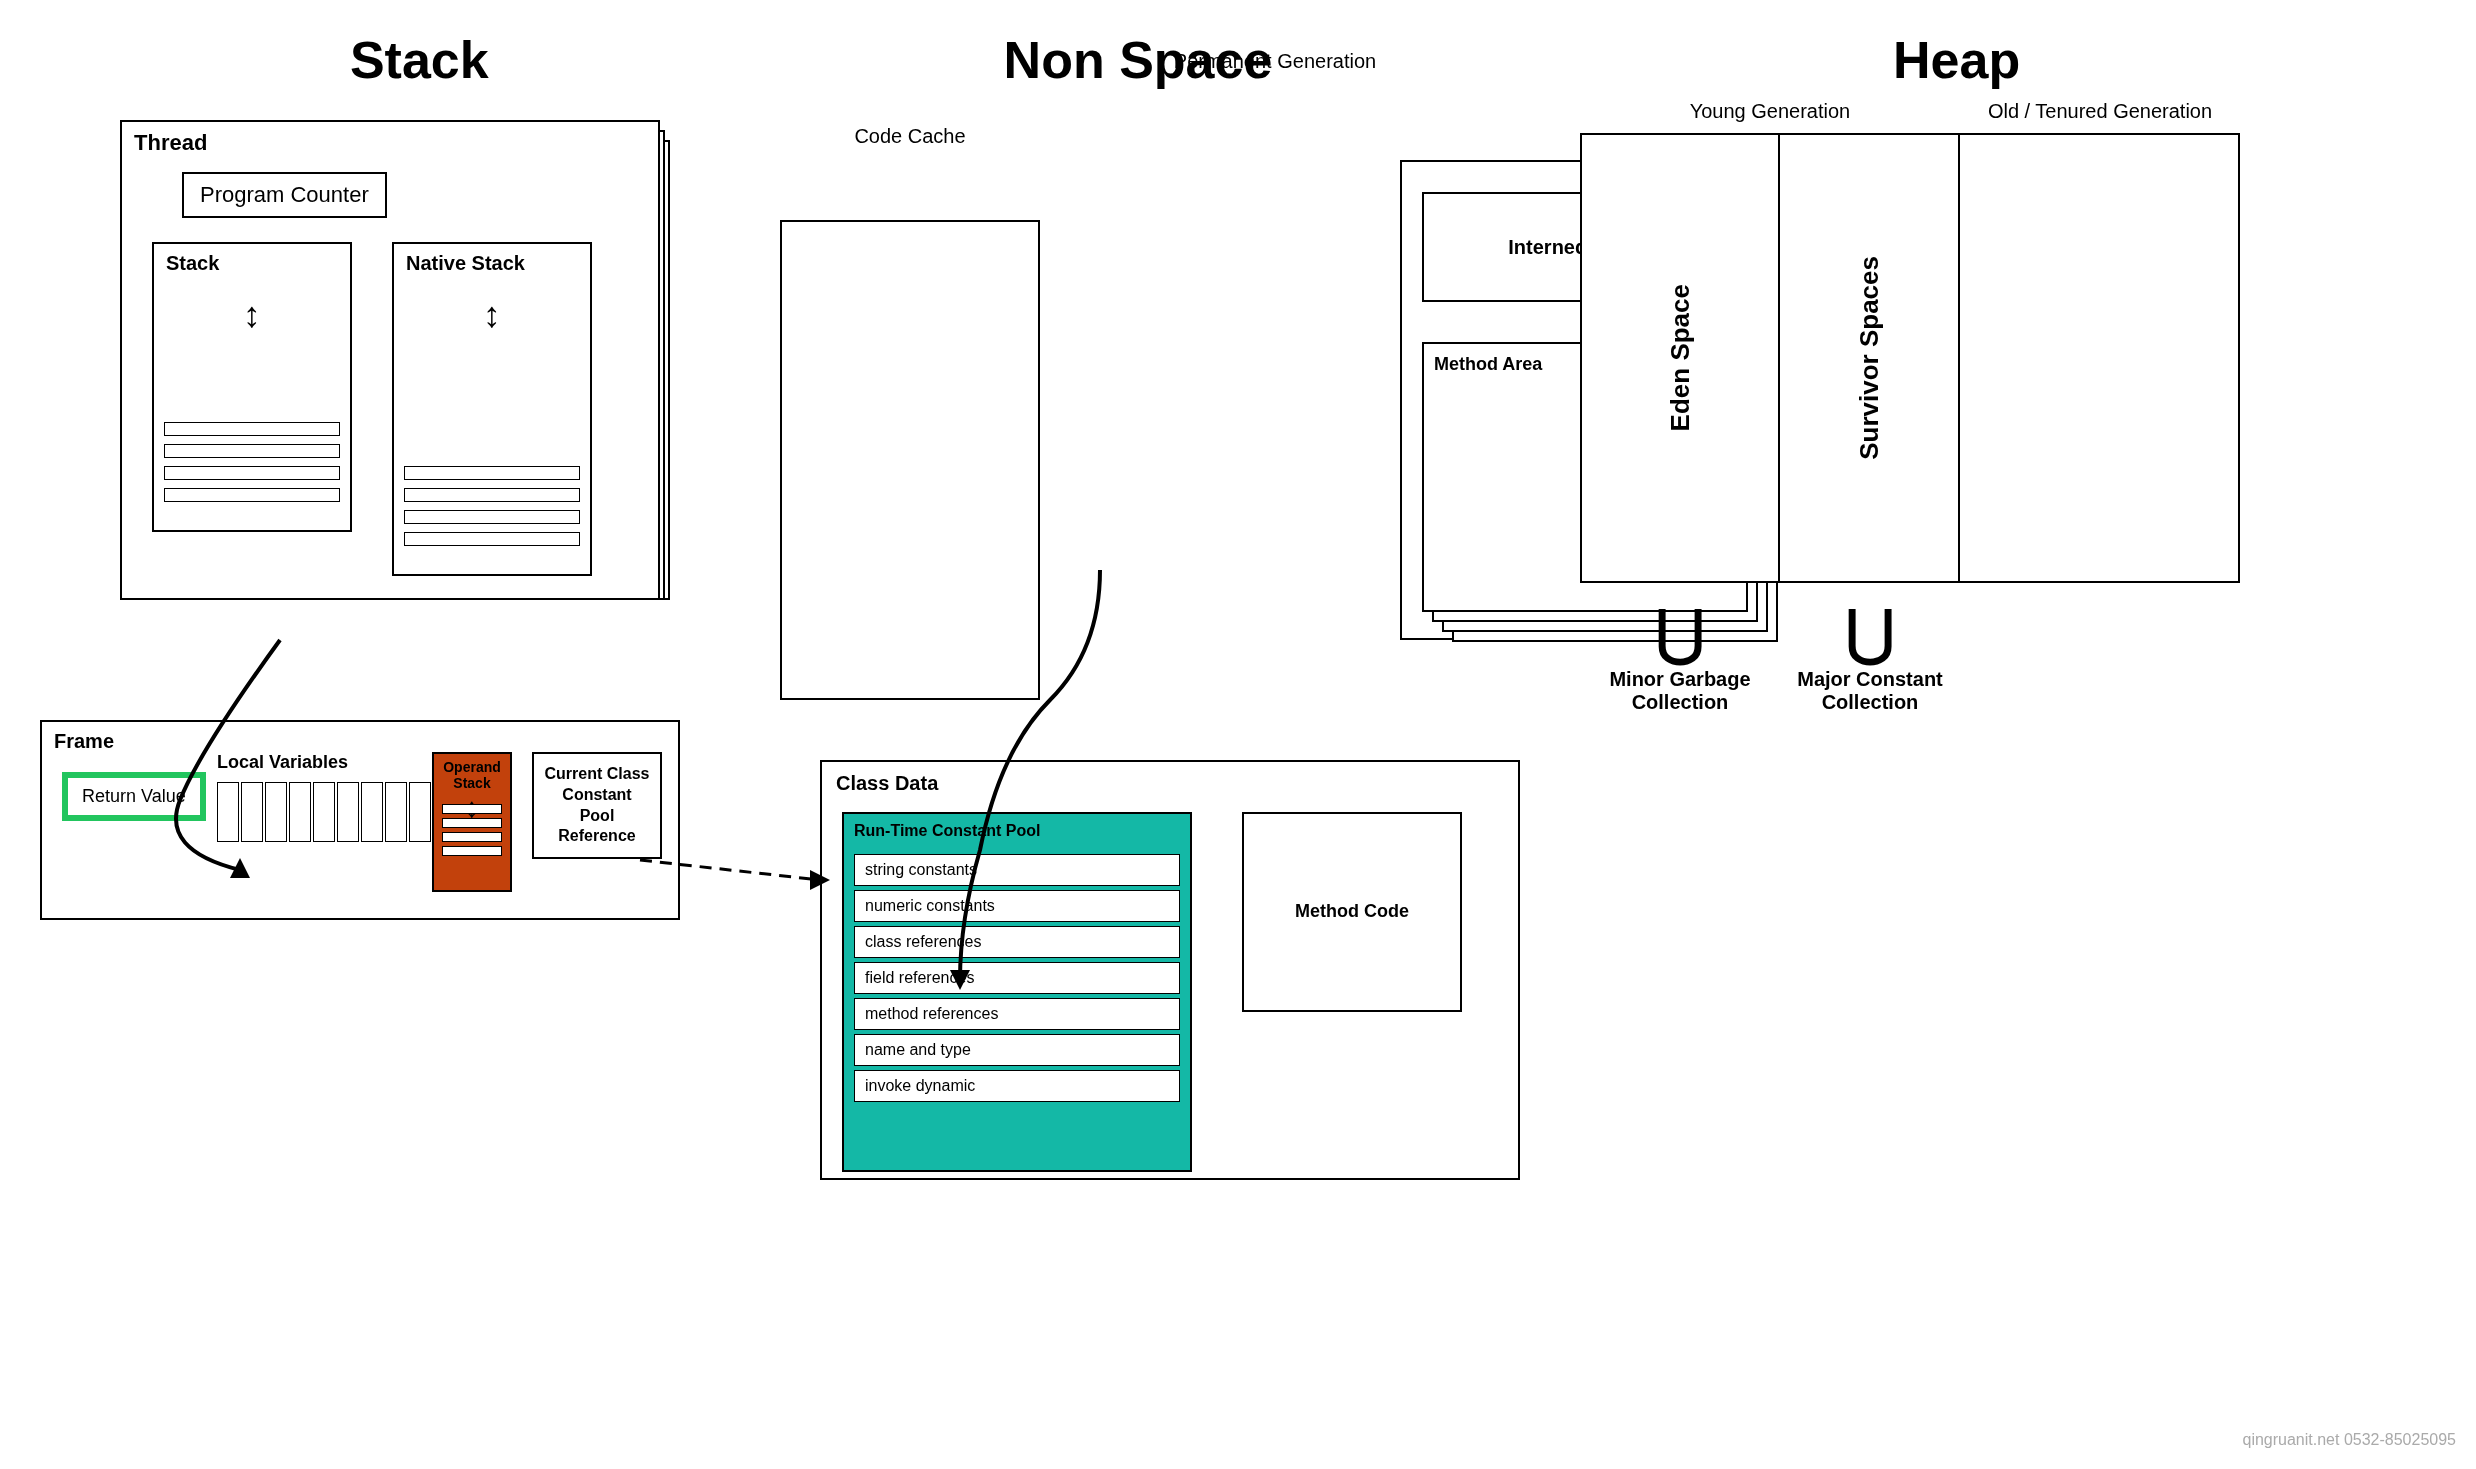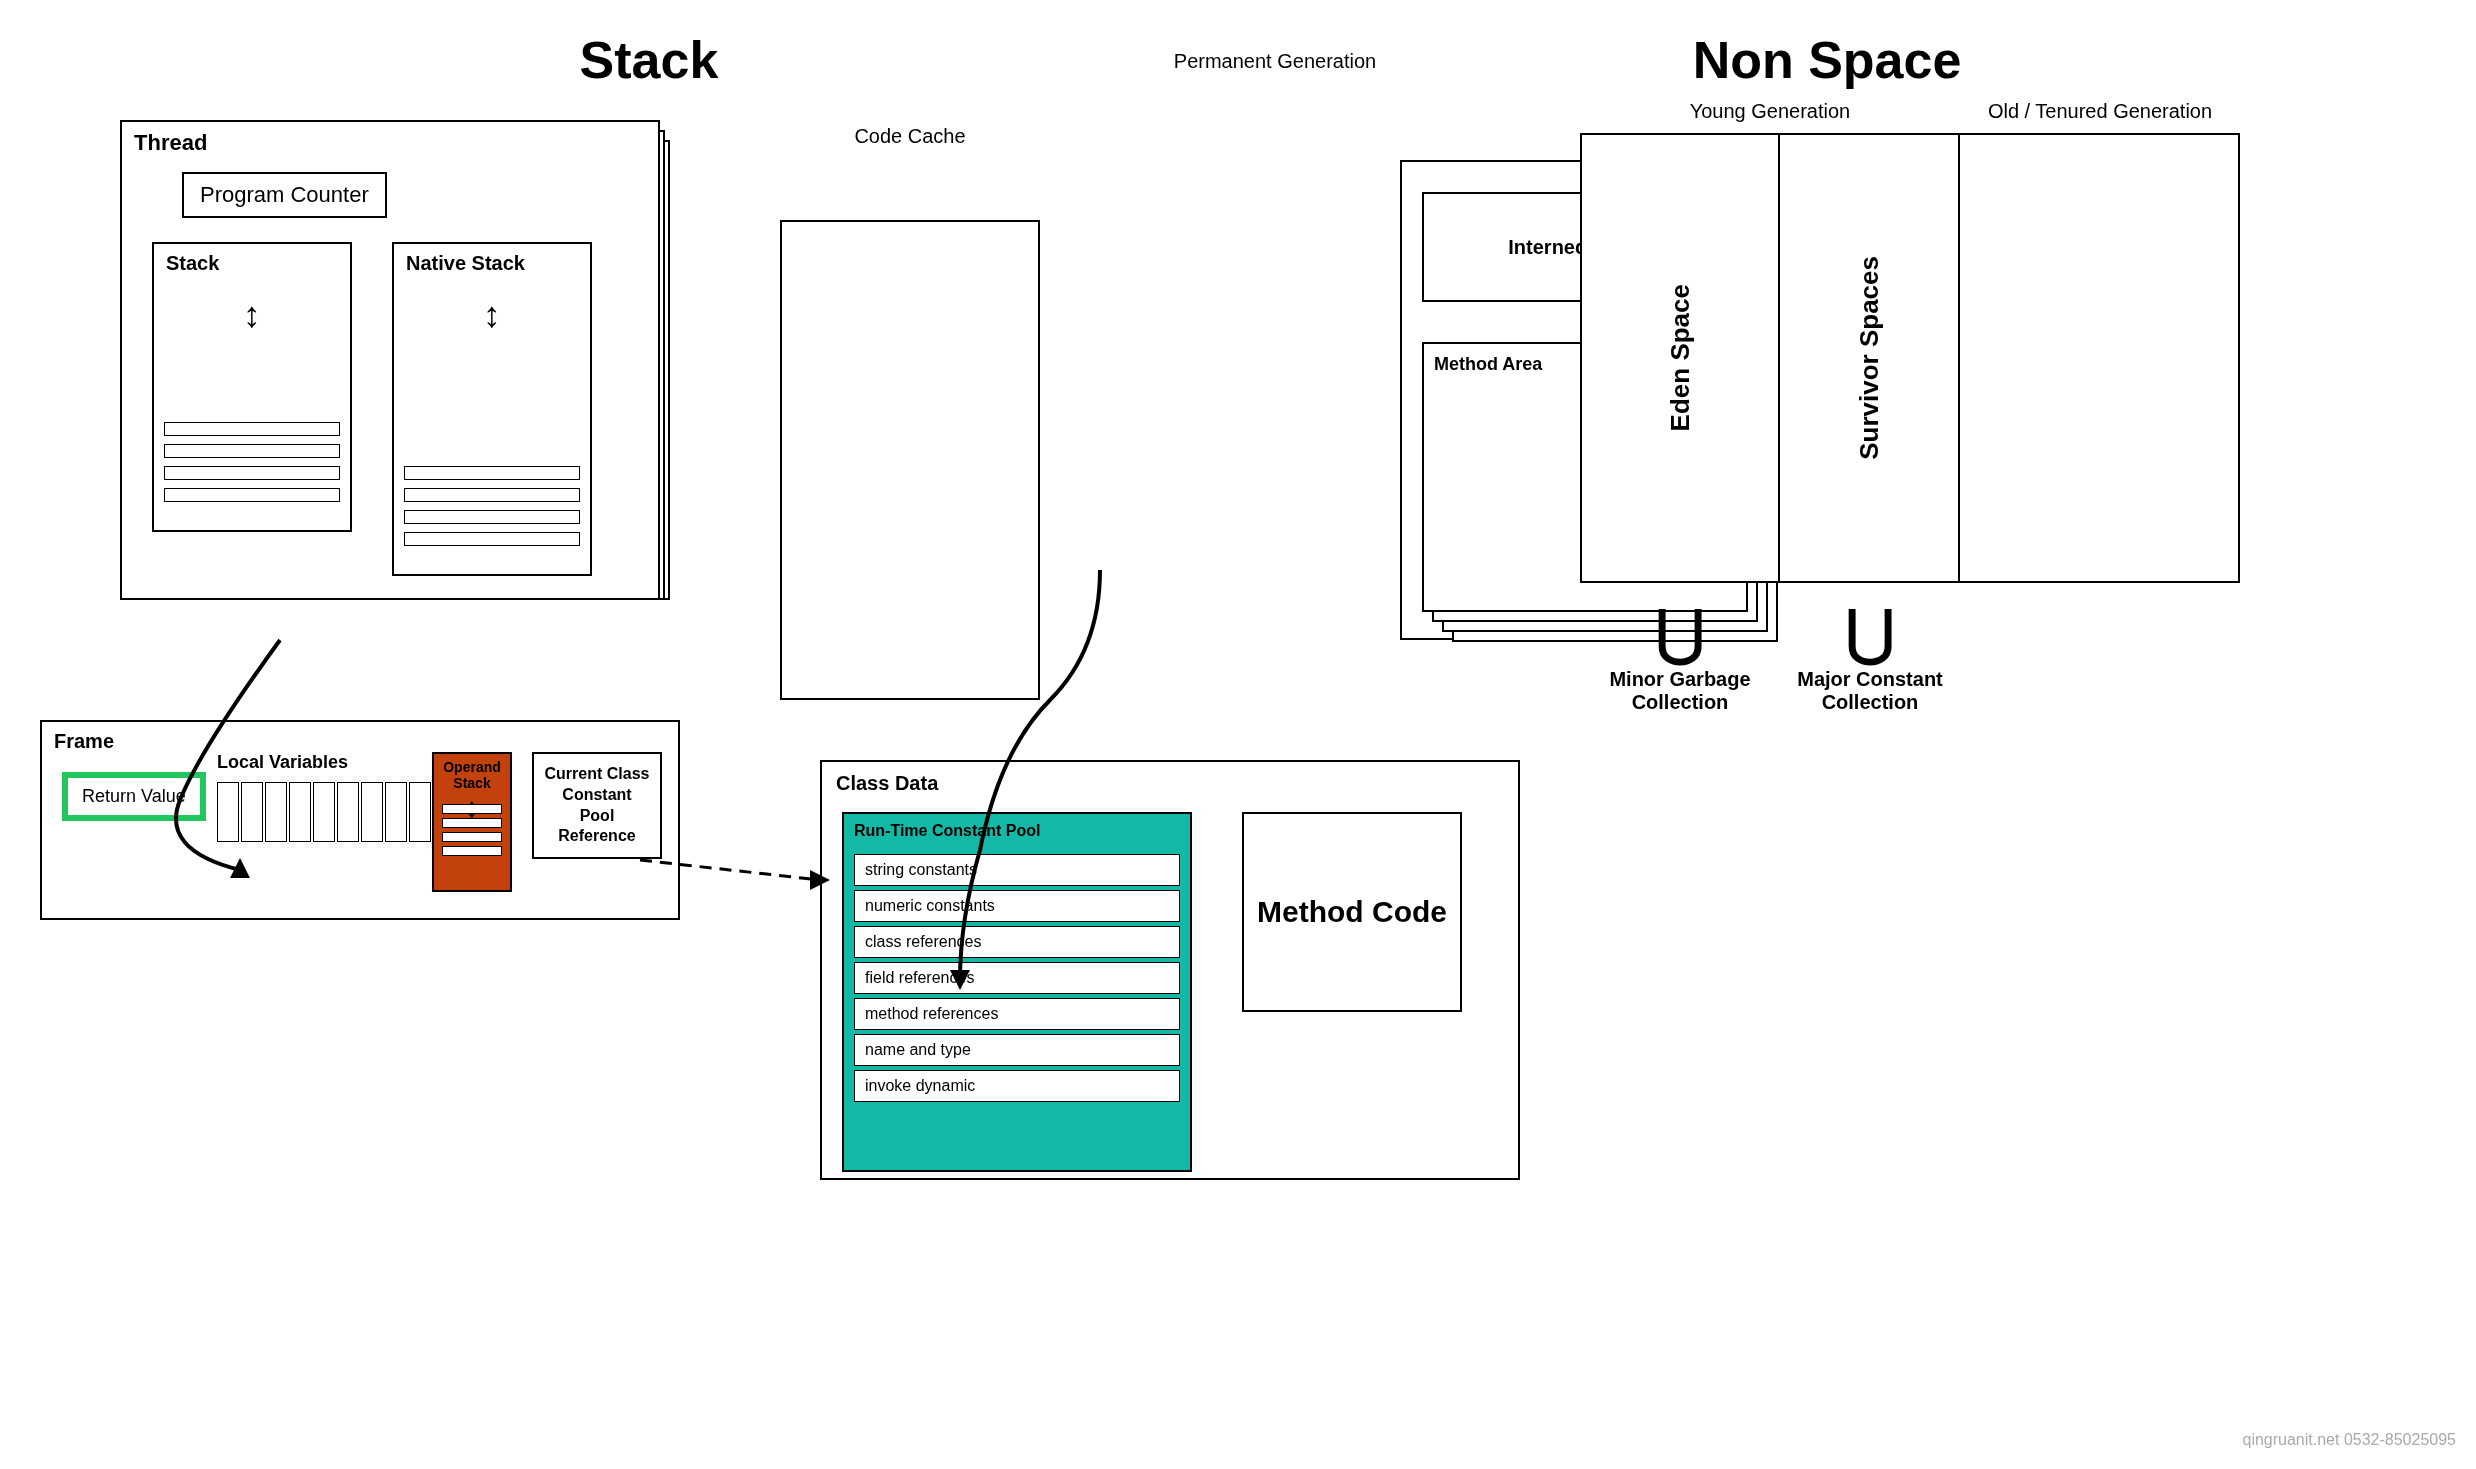--- a/index.html
+++ b/index.html
@@ -411,21 +411,21 @@
       position: absolute;
       top: 50px;
       left: 420px;
       width: 220px;
       height: 200px;
       border: 2px solid #000;
       background: #fff;
       display: flex;
       align-items: center;
       justify-content: center;
-      font-size: 30px;
+      font-size: 18px;
       font-weight: bold;
       text-align: center;
       line-height: 1.4;
     }
 
     
     .curved-arrow-svg {
       position: absolute;
       left: 0;
       top: 0;
@@ -462,20 +462,23 @@
   <line x1="640" y1="860" x2="820" y2="880" stroke="#000" stroke-width="3" stroke-dasharray="12,8"></line>
   <polygon points="830,880 810,870 810,890" fill="#000"></polygon>
 </svg>
 
 <div class="titles-row">
   <div class="title-stack">
     <span class="section-header">Stack</span>
   </div>
   <div class="title-nonheap">
     <span class="section-header">Non Space</span>
+  </div>
+  <div class="title-heap">
+    <span class="section-header">Heap</span>
   </div>
 </div>
 
 <div class="stack-section">
 
   <div style="position:absolute; left:110px; top:40px; width:520px; height:460px; border:2.5px solid #000; background:#fff; z-index:1;"></div>
   <div style="position:absolute; left:95px; top:30px; width:530px; height:470px; border:2.5px solid #000; background:#fff; z-index:2;"></div>
   <div style="position:absolute; left:80px; top:20px; width:540px; height:480px; border:2.5px solid #000; background:#fff; z-index:3;">
     <span class="thread-label">Thread</span>
 

